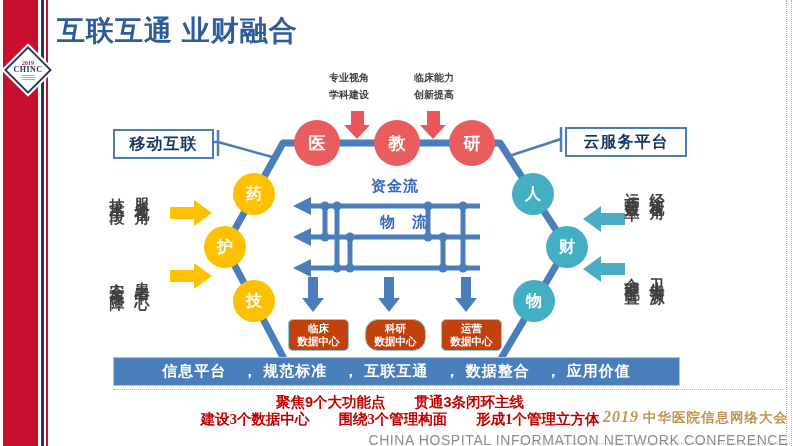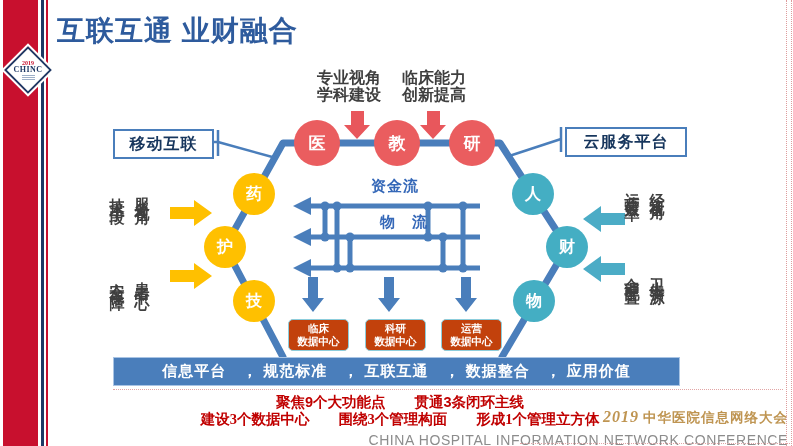--- a/index.html
+++ b/index.html
@@ -29,21 +29,21 @@
      color:#fff;font-weight:bold;z-index:2;}
   .c-red{background:#EA5D5F;width:46px;height:46px;font-size:17px;}
   .c-yellow{background:#FFC000;width:42px;height:42px;font-size:16px;}
   .c-teal{background:#44AEC3;width:42px;height:42px;font-size:16px;}
 
   
   .pbox{position:absolute;border:2px solid #4A7EBB;background:#fff;color:#17365D;font-weight:bold;
         font-size:16px;display:flex;align-items:center;justify-content:center;z-index:2;letter-spacing:1px;}
 
   
-  .toplabel{position:absolute;width:100px;text-align:center;font-size:16px;font-weight:bold;
+  .toplabel{position:absolute;width:100px;text-align:center;font-size:10px;font-weight:bold;
             color:#3F3F3F;line-height:17px;z-index:2;}
 
   
   .vcol{position:absolute;writing-mode:vertical-rl;text-orientation:upright;font-size:15px;
         font-weight:bold;color:#3F3F3F;letter-spacing:4px;line-height:25px;height:90px;z-index:2;}
 
   
   .flowlabel{position:absolute;width:120px;text-align:center;font-weight:bold;color:#3568B8;
              font-size:15px;z-index:2;letter-spacing:1px;}
 
@@ -188,21 +188,21 @@
     <div>合理配置</div>
   </div>
 
   <div class="flowlabel" style="left:335px;top:177px;">资金流</div>
   <div class="flowlabel" style="left:344px;top:213px;">物　流</div>
 
   <div class="dcbox" style="left:288px;top:319px;">
     <div>临床</div>
     <div>数据中心</div>
   </div>
-  <div class="dcbox" style="left:365px;top:319px;">
+  <div class="dcbox" style="left:365px;top:319px;border-radius:13px;">
     <div>科研</div>
     <div>数据中心</div>
   </div>
   <div class="dcbox" style="left:441px;top:319px;">
     <div>运营</div>
     <div>数据中心</div>
   </div>
 
   <div class="bbar">信息平台　，  规范标准　，  互联互通　，  数据整合　，  应用价值</div>
 

